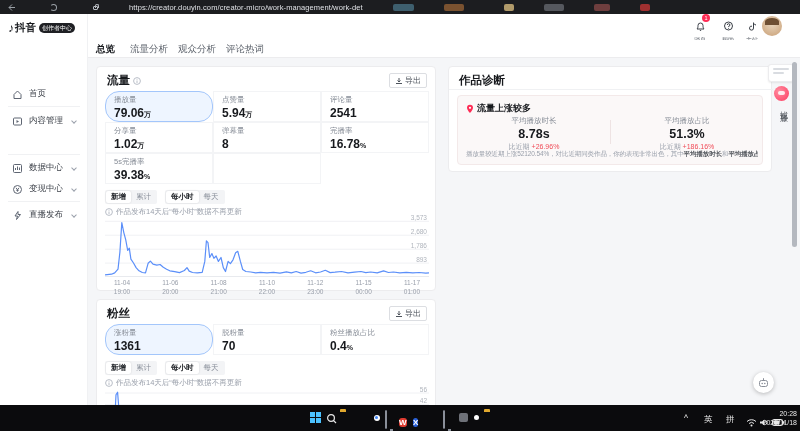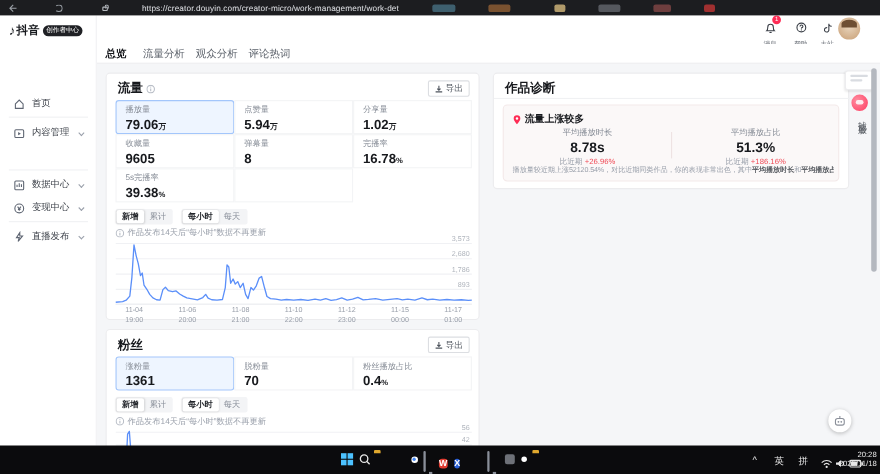--- a/index.html
+++ b/index.html
@@ -47,21 +47,21 @@
   .tab.active::after{content:"";position:absolute;left:1px;right:1px;bottom:-5px;height:2px;background:#e8455a;border-radius:1px;}
 
   #maincontent{left:88px;top:58px;width:712px;height:347px;background:#f5f6f8;}
 
   .card{position:absolute;background:#fff;border:1px solid #ececee;border-radius:4px;}
   .card-title{position:absolute;left:10px;top:6px;font-size:11.5px;font-weight:bold;color:#17191d;display:flex;align-items:center;gap:3px;}
   .export{position:absolute;right:8px;top:6px;display:flex;align-items:center;gap:2px;border:1px solid #dcdee2;border-radius:2px;background:#fff;padding:1px 5px;font-size:8px;color:#4e545d;cursor:pointer;}
 
   .mgrid{position:absolute;left:8px;display:grid;grid-template-columns:repeat(3,1fr);}
   .tile{height:31px;border:1px solid #f3f4f6;background:#fff;padding:3px 8px 0;cursor:pointer;}
-  .tile.sel{background:#eef5ff;border:1px solid #a3c6fb;border-radius:3px;}
+  .tile.sel{background:#eef5ff;border:1px solid #a3c6fb;border-radius:14px;}
   .tile .tl{font-size:7.5px;color:#868c96;}
   .tile .tv{font-size:12px;font-weight:bold;color:#17191d;margin-top:1px;}
   .tile .ts{font-size:7px;font-weight:bold;}
 
   .tgrow{position:absolute;left:8px;display:flex;gap:8px;}
   .tg{display:inline-flex;background:#f3f4f6;border-radius:2px;padding:1px;}
   .tg span{padding:1px 5px;font-size:7.5px;color:#878d98;cursor:pointer;}
   .tg .on{background:#fff;color:#23262b;font-weight:bold;box-shadow:0 0 2px rgba(0,0,0,.15);border-radius:2px;}
 
   .notelbl{position:absolute;left:8px;display:flex;align-items:center;gap:3px;font-size:7.5px;color:#9aa0ab;}
@@ -233,26 +233,26 @@
     <div class="mgrid" style="top:24px;width:324px;">
       <div class="tile sel">
           <div class="tl">播放量</div>
           <div class="tv"><span>79.06</span><span class="ts">万</span></div>
         </div>
       <div class="tile">
           <div class="tl">点赞量</div>
           <div class="tv"><span>5.94</span><span class="ts">万</span></div>
         </div>
       <div class="tile">
+          <div class="tl">评论量</div>
+          <div class="tv"><span>2541</span><span class="ts"></span></div>
+        </div>
+      <div class="tile">
           <div class="tl">分享量</div>
           <div class="tv"><span>1.02</span><span class="ts">万</span></div>
-        </div>
-      <div class="tile">
-          <div class="tl">收藏量</div>
-          <div class="tv"><span>9605</span><span class="ts"></span></div>
         </div>
       <div class="tile">
           <div class="tl">弹幕量</div>
           <div class="tv"><span>8</span><span class="ts"></span></div>
         </div>
       <div class="tile">
           <div class="tl">完播率</div>
           <div class="tv"><span>16.78</span><span class="ts">%</span></div>
         </div>
       <div class="tile">

